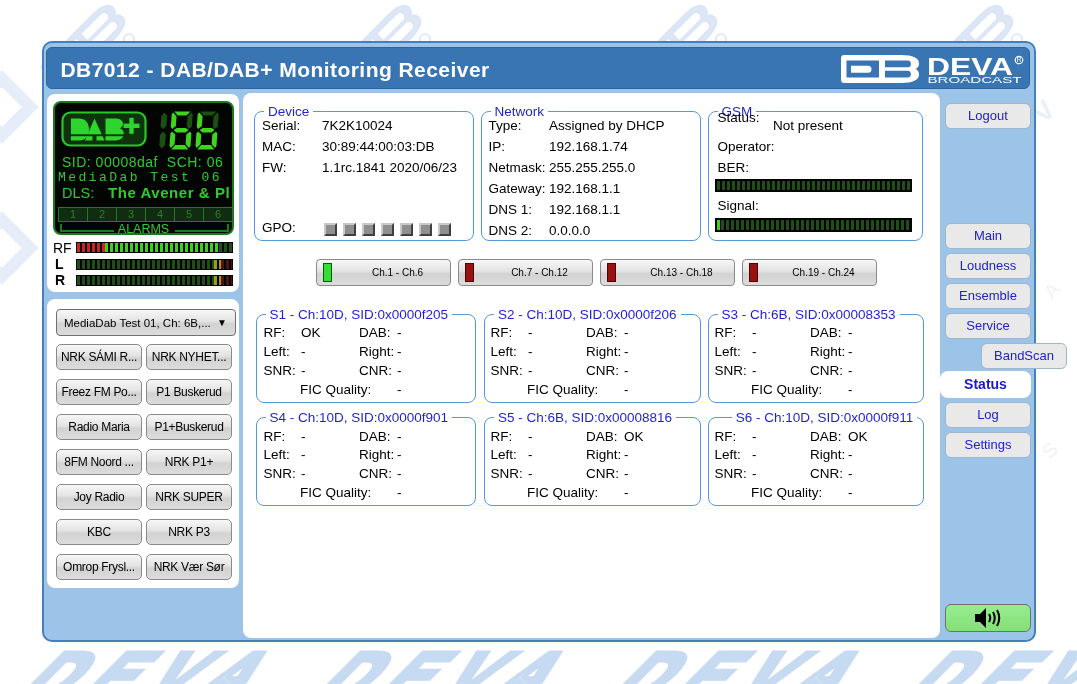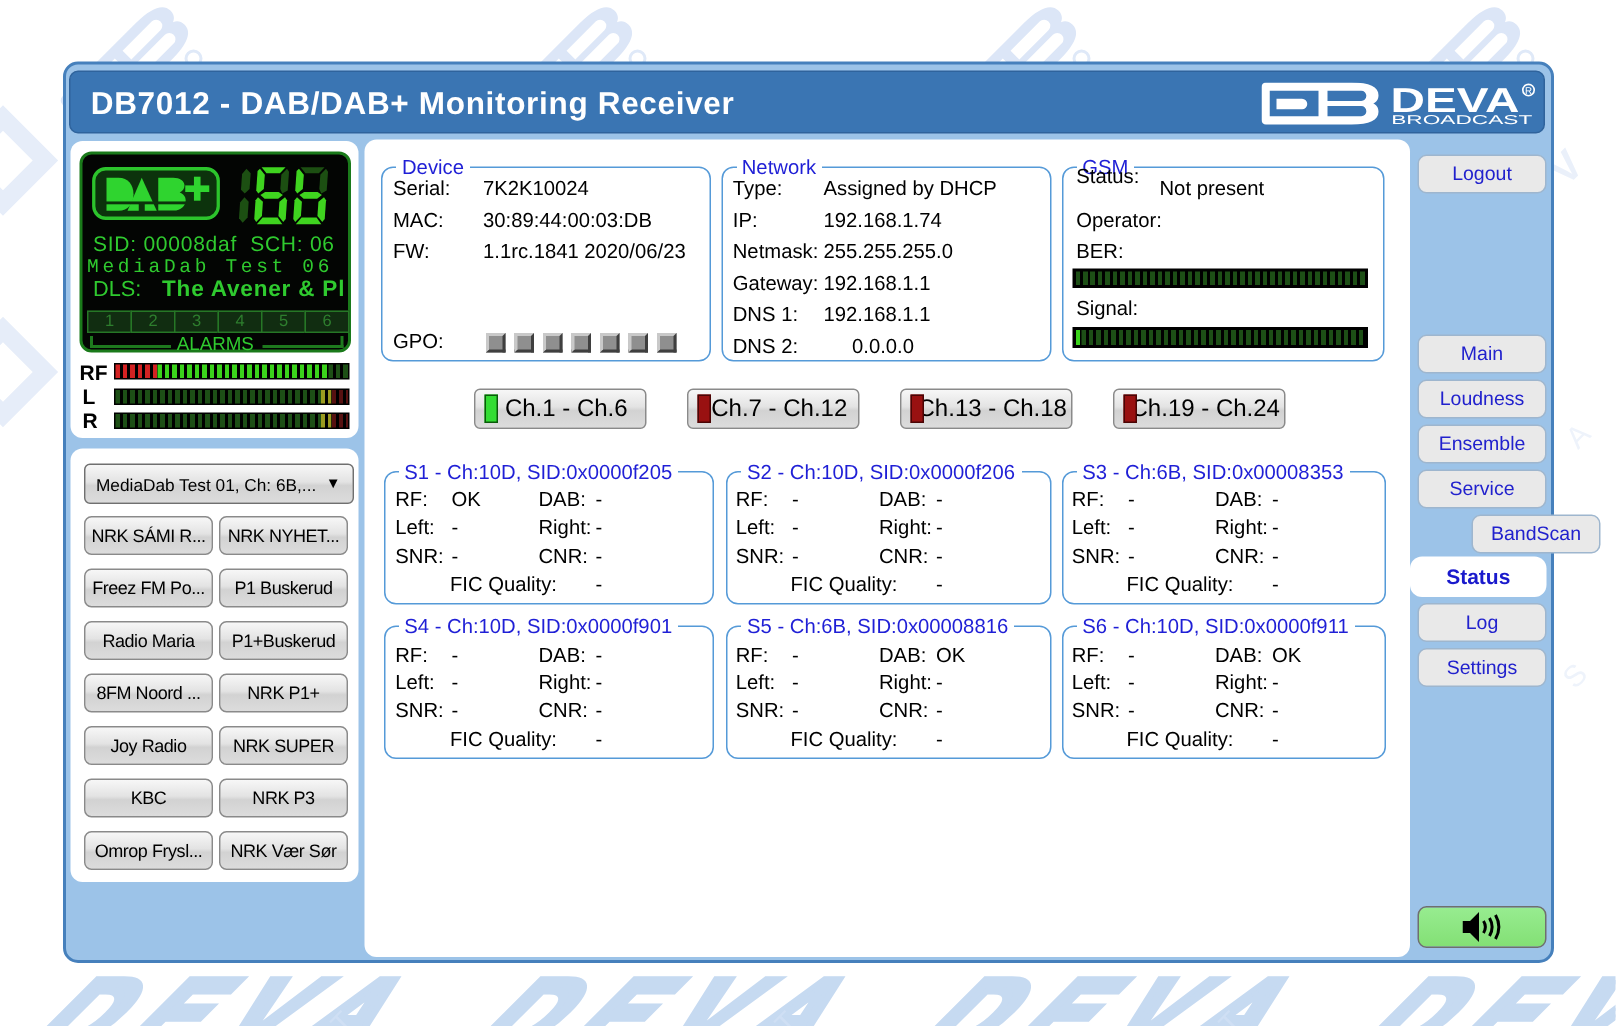--- a/index.html
+++ b/index.html
@@ -27,21 +27,21 @@
 .meterwrap{position:absolute;background:#000;}
 .acell{flex:1;background:#112d11;border:1px solid #267726;margin-right:-1px;color:#2e7e2e;font-size:11px;text-align:center;line-height:13px;}
 .seg{height:100%;float:left;}
 .segdim{background:repeating-linear-gradient(90deg,#1d4f16 0 3px,#000 3px 5px);}
 .segbright{background:repeating-linear-gradient(90deg,#3bd41b 0 3px,#000 3px 5px);}
 .segred{background:repeating-linear-gradient(90deg,#d42222 0 3px,#000 3px 5px);}
 .segyel{background:repeating-linear-gradient(90deg,#9b9b20 0 3px,#000 3px 5px);}
 .segdred{background:repeating-linear-gradient(90deg,#571111 0 3px,#000 3px 5px);}
 .stn{width:84px;height:24px;line-height:24px;font-size:12px;letter-spacing:-0.3px;}
 .gpo{display:inline-block;width:9px;height:9px;background:#8f8f8f;border-top:2px solid #c9c9c9;border-left:2px solid #c9c9c9;border-right:2px solid #3f3f3f;border-bottom:2px solid #3f3f3f;margin-right:6px;}
-.chbtn{top:166px;width:105px;height:25px;line-height:25px;border-radius:4px;font-size:16px;padding-left:8px;}
+.chbtn{top:166px;width:105px;height:25px;line-height:25px;border-radius:4px;font-size:10px;padding-left:28px;}
 .led{position:absolute;left:6px;top:3px;width:7px;height:17px;}
 .ledg{background:#33dd33;border:1px solid #0a5a0a;}
 .ledr{background:#991111;border:1px solid #4a0505;}
 </style>
 </head>
 <body>
 <div id="page">
 
 <svg class="abs" width="1077" height="684" style="left:0;top:0">
   <defs>
@@ -160,21 +160,21 @@
             <div class="acell">3</div>
             <div class="acell">4</div>
             <div class="acell">5</div>
             <div class="acell">6</div>
       </div>
       <div class="abs" style="left:5px;top:121px;width:52px;height:6px;border-left:2px solid #1e7a1e;border-bottom:2px solid #1e7a1e;"></div>
       <div class="abs lcdtxt" style="left:60px;top:119px;width:57px;text-align:center;font-size:12.5px;">ALARMS</div>
       <div class="abs" style="left:120px;top:121px;width:52px;height:6px;border-right:2px solid #1e7a1e;border-bottom:2px solid #1e7a1e;"></div>
     </div>
 
-    <div class="abs" style="left:6px;top:146px;font-weight:bold;font-size:14px;">RF</div>
+    <div class="abs" style="left:6px;top:146px;font-weight:normal;font-size:14px;">RF</div>
     <div class="abs" style="left:8px;top:162px;font-weight:bold;font-size:14px;">L</div>
     <div class="abs" style="left:8px;top:178px;font-weight:bold;font-size:14px;">R</div>
     <div class="meterwrap" style="left:29px;top:148px;width:155px;height:9px;padding:1px;">
       <div class="seg segred" style="width:28px"></div>
           <div class="seg segbright" style="width:114px"></div>
           <div class="seg segdim" style="width:13px"></div>
     </div>
     <div class="meterwrap" style="left:29px;top:164.5px;width:155px;height:9px;padding:1px;">
       <div class="seg segdim" style="width:137px"></div>
           <div class="seg segyel" style="width:7px"></div>
@@ -229,21 +229,21 @@
         <div class="row" style="left:306px;top:25.4px;">Assigned by DHCP</div>
     <div class="row" style="left:245.5px;top:46.4px;">IP:</div>
         <div class="row" style="left:306px;top:46.4px;">192.168.1.74</div>
     <div class="row" style="left:245.5px;top:67.4px;">Netmask:</div>
         <div class="row" style="left:306px;top:67.4px;">255.255.255.0</div>
     <div class="row" style="left:245.5px;top:88.4px;">Gateway:</div>
         <div class="row" style="left:306px;top:88.4px;">192.168.1.1</div>
     <div class="row" style="left:245.5px;top:109.4px;">DNS 1:</div>
         <div class="row" style="left:306px;top:109.4px;">192.168.1.1</div>
     <div class="row" style="left:245.5px;top:130.4px;">DNS 2:</div>
-        <div class="row" style="left:306px;top:130.4px;margin-left:19px;">0.0.0.0</div>
+        <div class="row" style="left:306px;top:130.4px;">0.0.0.0</div>
 
     <fieldset style="left:464.5px;top:11px;width:213px;height:135px;">
       <legend>GSM</legend>
     </fieldset>
     <div class="row" style="left:474.5px;top:17px;">Status:</div>
         <div class="row" style="left:530px;top:25.4px;">Not present</div>
     <div class="row" style="left:474.5px;top:46.4px;">Operator:</div>
     <div class="row" style="left:474.5px;top:67.4px;">BER:</div>
     <div class="meterwrap" style="left:471.5px;top:86px;width:193px;height:9px;padding:2px;">
           <div class="seg segdim" style="width:193px"></div>
@@ -267,21 +267,21 @@
         </fieldset>
     <fieldset style="left:464.5px;top:214px;width:214px;height:94px;">
           <legend>S3 - Ch:6B, SID:0x00008353</legend>
         </fieldset>
     <fieldset style="left:12.5px;top:317px;width:218px;height:94px;">
           <legend>S4 - Ch:10D, SID:0x0000f901</legend>
         </fieldset>
     <fieldset style="left:241px;top:317px;width:215px;height:94px;">
           <legend>S5 - Ch:6B, SID:0x00008816</legend>
         </fieldset>
-    <fieldset style="left:464.5px;top:317px;width:214px;height:94px;">
+    <fieldset style="left:464.5px;top:317px;width:214px;height:94px;text-align:center;">
           <legend>S6 - Ch:10D, SID:0x0000f911</legend>
         </fieldset>
     <div class="row" style="left:20.5px;top:232px;">RF:</div>
         <div class="row" style="left:58px;top:232px;">OK</div>
     <div class="row" style="left:116px;top:232px;">DAB:</div>
         <div class="row" style="left:154px;top:232px;">-</div>
     <div class="row" style="left:20.5px;top:250.5px;">Left:</div>
         <div class="row" style="left:58px;top:250.5px;">-</div>
     <div class="row" style="left:116px;top:250.5px;">Right:</div>
         <div class="row" style="left:154px;top:250.5px;">-</div>

